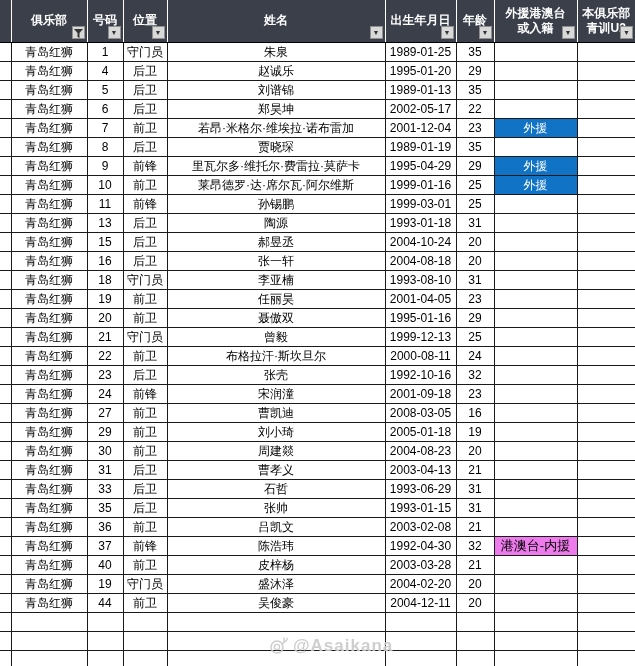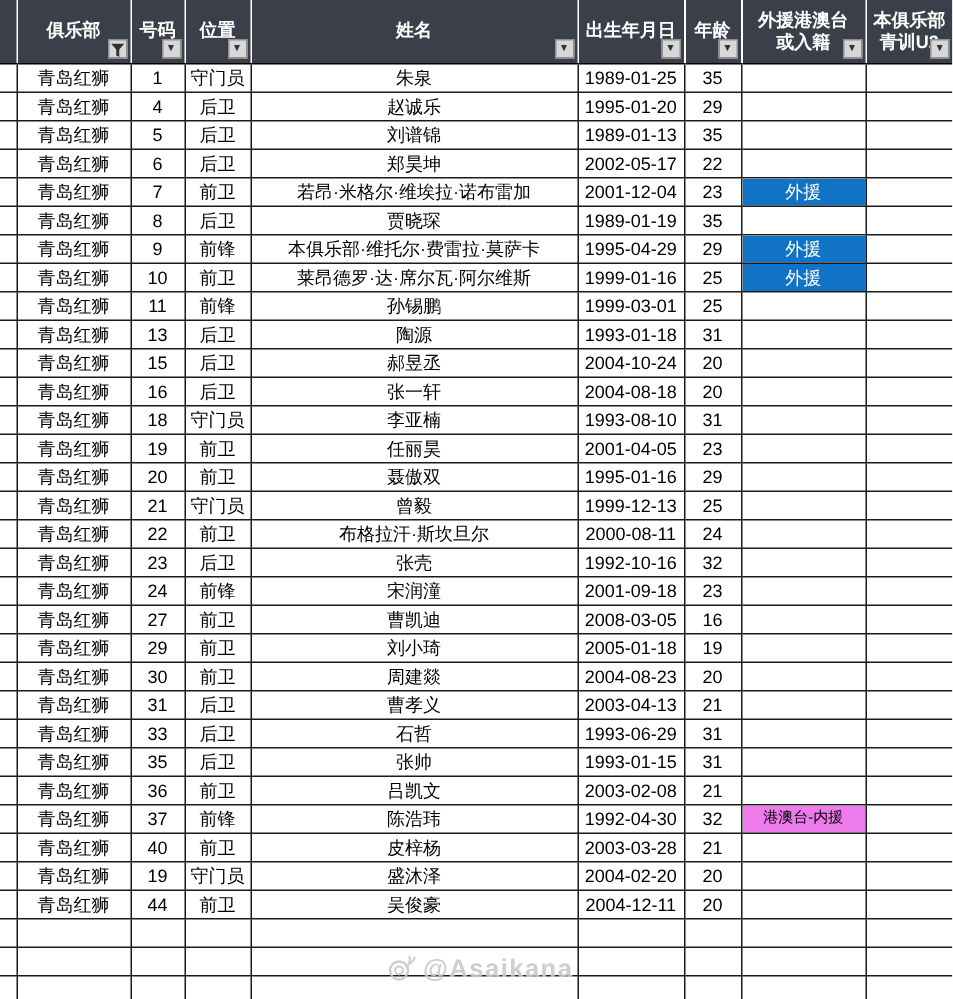--- a/index.html
+++ b/index.html
@@ -76,25 +76,25 @@
     white-space:nowrap;
     overflow:hidden;
     line-height:18px;
     background:#fff;
   }
   tbody tr:last-child td{border-bottom:none;}
   tbody td:first-child{border-left:none;}
   tbody td:last-child{border-right:none;}
 
   td.tag-blue{background:var(--foreign-blue);color:#ffffff;}
-  td.tag-pink{background:var(--hmt-pink);color:#000;font-size:10px;}
+  td.tag-pink{background:var(--hmt-pink);color:#000;font-size:13px;}
 
   .watermark{
     position:absolute;
-    left:258px;top:636px;
+    left:269px;top:636px;
     display:flex;
     align-items:center;
     gap:4px;
     color:#c9c9c9;
     opacity:0.9;
     font-size:17px;
     font-weight:bold;
     letter-spacing:1px;
     pointer-events:none;
     z-index:5;
@@ -226,21 +226,21 @@
           <td>1989-01-19</td>
           <td>35</td>
           <td></td>
           <td></td>
         </tr>
         <tr>
           <td></td>
           <td>青岛红狮</td>
           <td>9</td>
           <td>前锋</td>
-          <td>本俱乐部·维托尔·费雷拉·莫萨卡</td>
+          <td>里瓦尔多·维托尔·费雷拉·莫萨卡</td>
           <td>1995-04-29</td>
           <td>29</td>
           <td class="tag-blue">外援</td>
           <td></td>
         </tr>
         <tr>
           <td></td>
           <td>青岛红狮</td>
           <td>10</td>
           <td>前卫</td>

